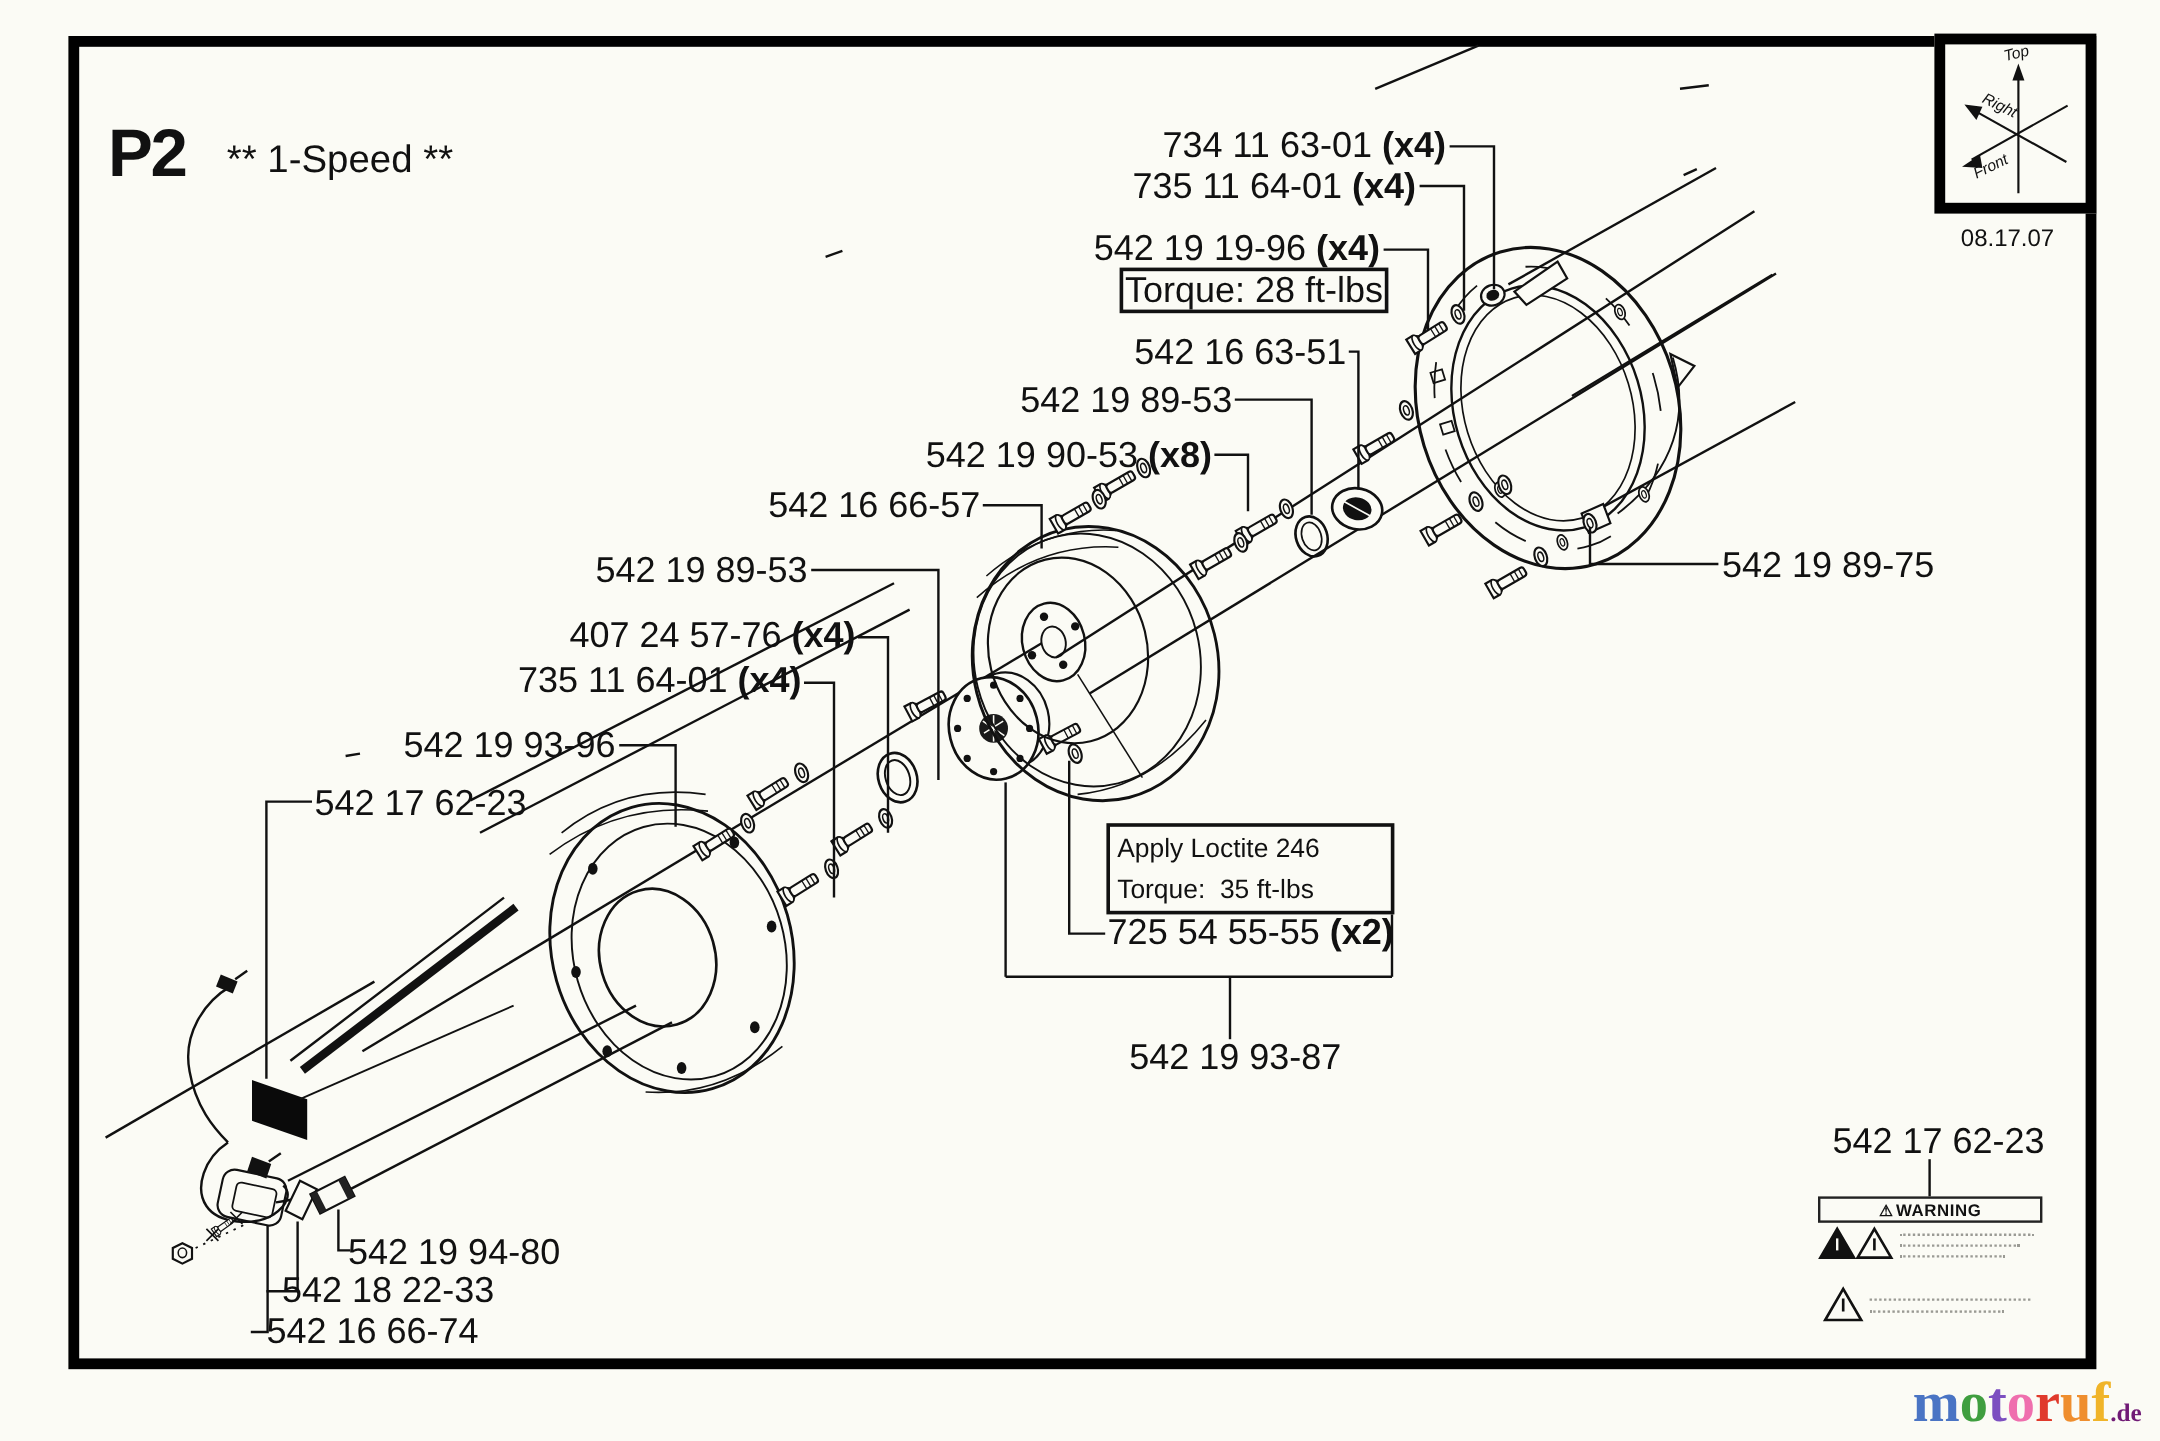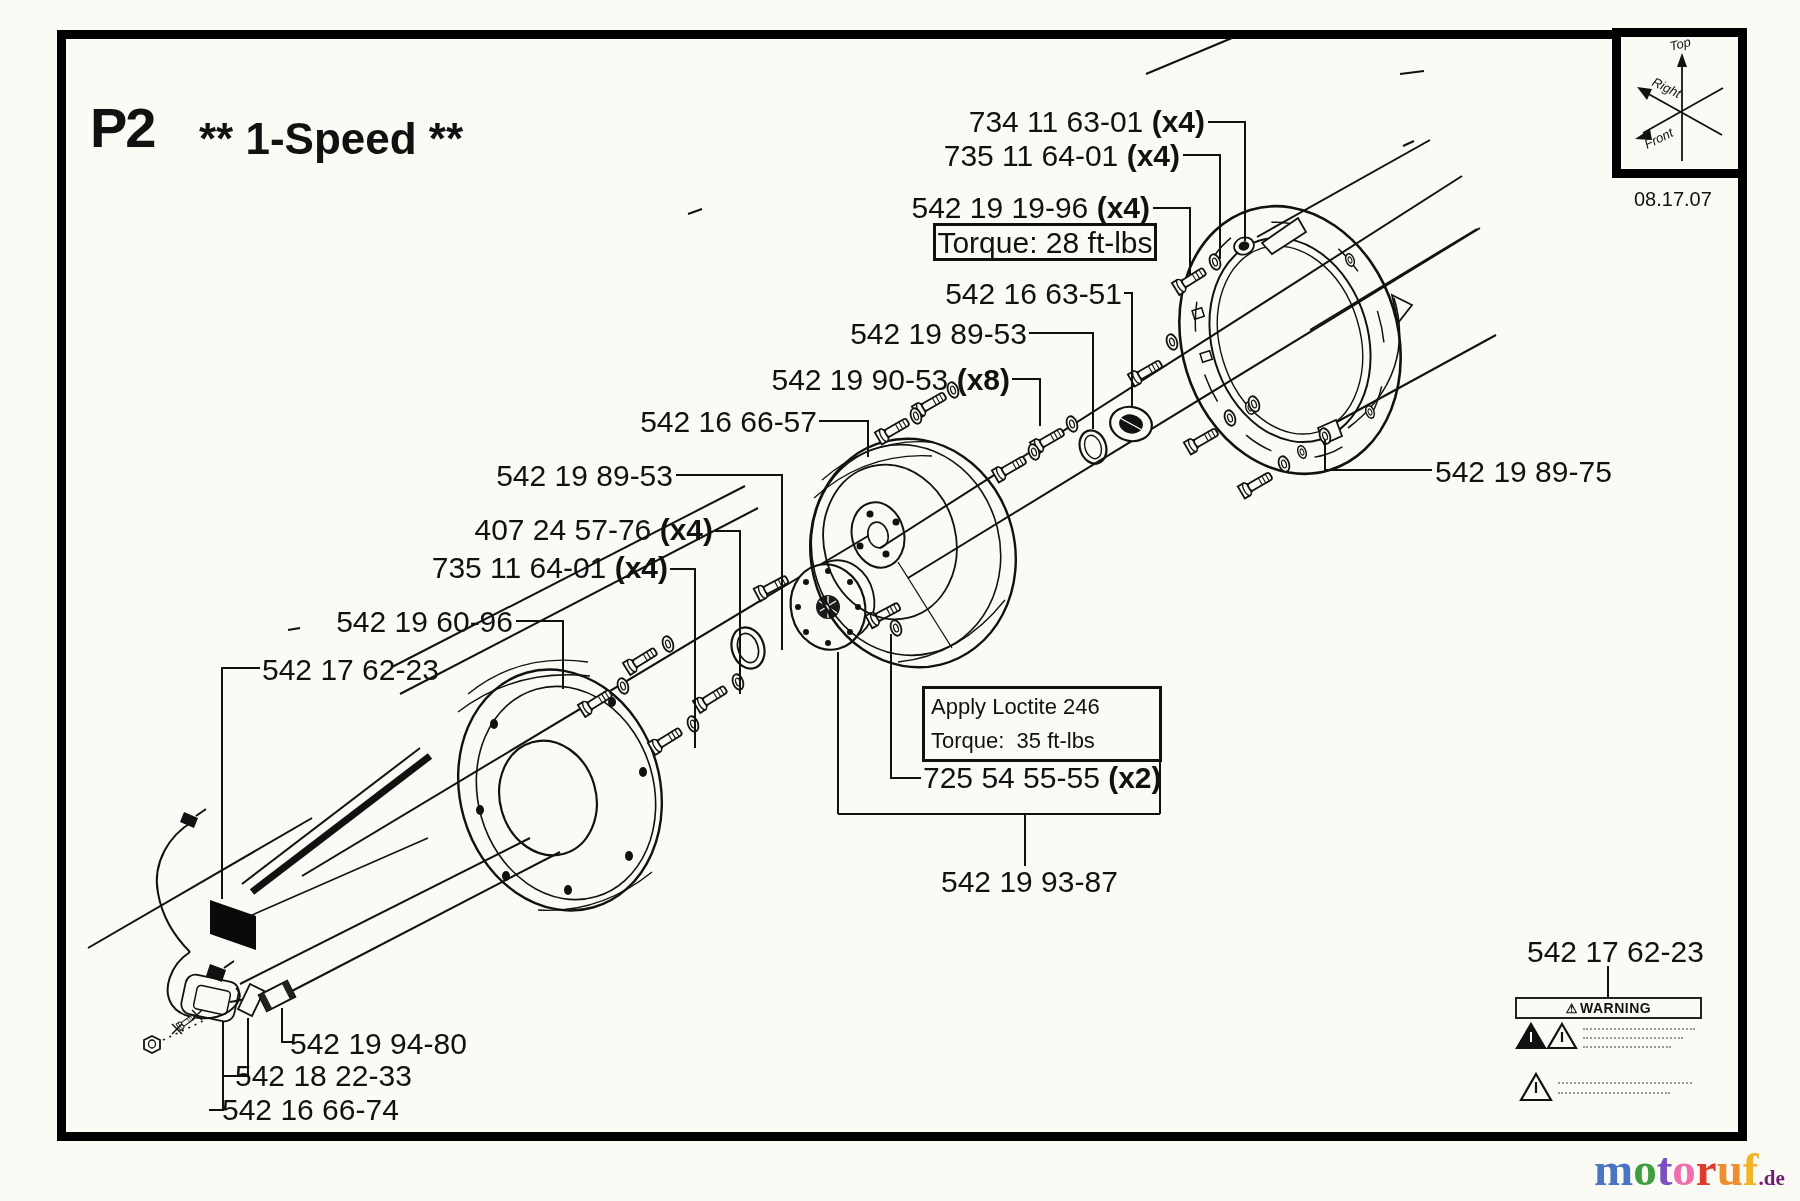--- a/index.html
+++ b/index.html
@@ -9,21 +9,21 @@
   #frame{position:absolute;left:57px;top:30px;width:1690px;height:1111px;
          border:9px solid #000;box-sizing:border-box;z-index:1;}
   #compassBox{position:absolute;left:1612px;top:28px;width:135px;height:150px;
          border:9px solid #000;box-sizing:border-box;background:#fbfbf5;z-index:4;}
   #svgArt{position:absolute;left:0;top:0;z-index:2;}
   .lbl{position:absolute;z-index:3;font-size:30px;line-height:32px;white-space:nowrap;color:#111;}
   .lbl .qty{font-weight:bold;}
   .ralign{text-align:center;}
   #title-code{position:absolute;left:90px;top:44px;font-size:56px;font-weight:bold;line-height:80px;letter-spacing:-2px;z-index:3;margin-top:44px;}
   #title-main{position:absolute;left:196px;top:72px;font-size:36px;font-weight:bold;z-index:3;}
-  #title-sub{position:absolute;left:199px;top:114px;font-size:44px;font-weight:bold;z-index:3;}
+  #title-sub{position:absolute;left:189px;top:114px;font-size:32px;font-weight:normal;z-index:3;}
   #dateTxt{position:absolute;left:1634px;top:188px;font-size:20px;z-index:3;}
   #torqueBox{position:absolute;left:933px;top:223px;width:224px;height:38px;border:3px solid #111;
          box-sizing:border-box;text-align:center;font-size:30px;line-height:33px;z-index:3;background:#fbfbf5;}
   #loctiteBox{position:absolute;left:922px;top:686px;width:240px;border:3px solid #111;
          box-sizing:border-box;font-size:22px;line-height:34px;padding:1px 6px;z-index:3;background:#fbfbf5;}
   #loctiteBox div{white-space:pre;}
   
   #warnBar{position:absolute;left:1515px;top:997px;width:187px;height:22px;border:2px solid #222;
          box-sizing:border-box;z-index:3;display:flex;align-items:center;justify-content:center;
          font-size:14px;font-weight:bold;letter-spacing:0.5px;color:#111;}
@@ -288,21 +288,21 @@
   <div class="lbl ralign" style="right:620px;top:140px"><span>735 11 64-01 </span><span class="qty">(x4)</span></div>
   <div class="lbl ralign" style="right:650px;top:192px"><span>542 19 19-96 </span><span class="qty">(x4)</span></div>
   <div id="torqueBox">Torque: 28 ft-lbs</div>
   <div class="lbl ralign" style="right:678px;top:278px"><span>542 16 63-51</span></div>
   <div class="lbl ralign" style="right:773px;top:318px"><span>542 19 89-53</span></div>
   <div class="lbl ralign" style="right:790px;top:364px"><span>542 19 90-53 </span><span class="qty">(x8)</span></div>
   <div class="lbl ralign" style="right:983px;top:406px"><span>542 16 66-57</span></div>
   <div class="lbl ralign" style="right:1127px;top:460px"><span>542 19 89-53</span></div>
   <div class="lbl ralign" style="right:1087px;top:514px"><span>407 24 57-76 </span><span class="qty">(x4)</span></div>
   <div class="lbl ralign" style="right:1132px;top:552px"><span>735 11 64-01 </span><span class="qty">(x4)</span></div>
-  <div class="lbl ralign" style="right:1287px;top:606px"><span>542 19 60-96</span></div>
+  <div class="lbl ralign" style="right:1287px;top:606px"><span>542 19 93-96</span></div>
   <div class="lbl" style="left:262px;top:654px"><span>542 17 62-23</span></div>
   <div class="lbl" style="left:1435px;top:456px"><span>542 19 89-75</span></div>
   <div id="loctiteBox">
     <div>Apply Loctite 246</div>
     <div>Torque:  35 ft-lbs</div>
   </div>
   <div class="lbl" style="left:923px;top:762px"><span>725 54 55-55 </span><span class="qty">(x2)</span></div>
   <div class="lbl" style="left:941px;top:866px"><span>542 19 93-87</span></div>
   <div class="lbl" style="left:1527px;top:936px"><span>542 17 62-23</span></div>
   <div class="lbl" style="left:290px;top:1028px"><span>542 19 94-80</span></div>

